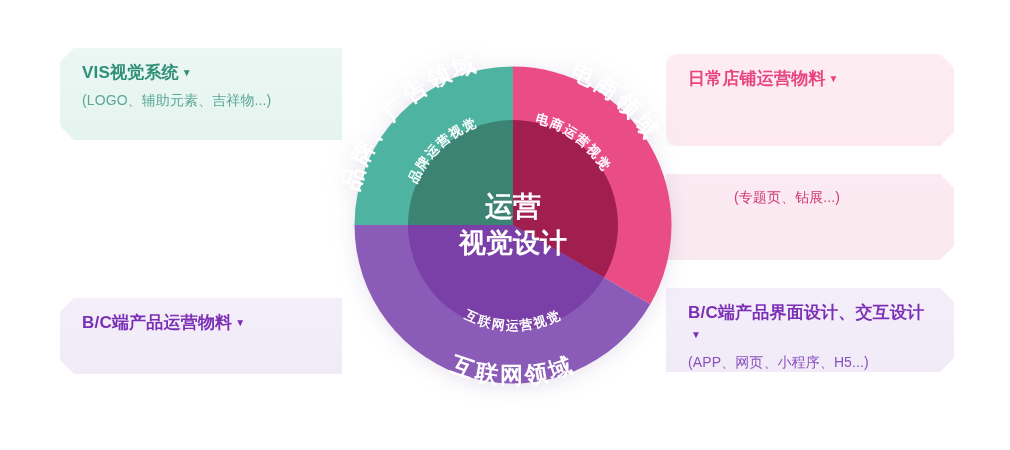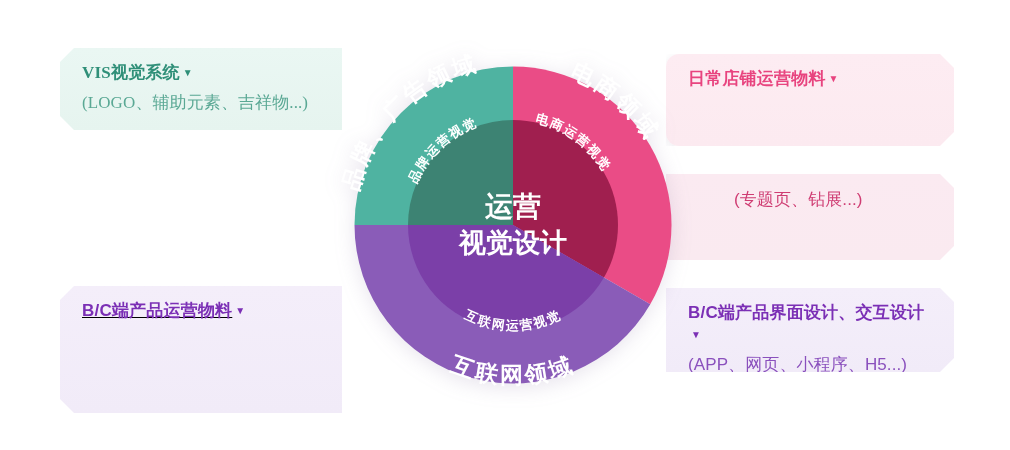--- a/index.html
+++ b/index.html
@@ -31,43 +31,43 @@
   }
   .card .title{
     font-size:17px;font-weight:bold;line-height:1.3;
     letter-spacing:.2px;margin:0 0 7px 0;
   }
   .card .title .caret{
     display:inline-block;font-size:10px;margin-left:3px;
     vertical-align:2px;font-weight:normal;
   }
   .card .sub{
-    font-size:17px;line-height:1.42;margin:0;letter-spacing:.1px;
+    font-size:14px;line-height:1.42;margin:0;letter-spacing:.1px;
   }
 
   
   .t-green{background:linear-gradient(180deg,#eaf7f3 0%,#e6f4ef 100%);}
   .t-green .title{color:#2f8f78;}
   .t-green .sub{color:#5aa894;}
   
   .t-purple{background:linear-gradient(180deg,#f4eefa 0%,#f1ebf8 100%);}
   .t-purple .title{color:#7b2fb5;}
   .t-purple .sub{color:#8a50bd;}
   
   .t-pink{background:linear-gradient(180deg,#fdecf2 0%,#fceaf0 100%);border-radius:13px;}
   .t-pink .title{color:#e8447f;}
   .t-pink .sub{color:#ee6e9b;}
   
   .t-crimson{background:linear-gradient(180deg,#fbeaf1 0%,#faeaf0 100%);}
   .t-crimson .title{color:#c2185b;}
   .t-crimson .sub{color:#cf3d73;margin-left:46px;}
 
-  #card-vis{top:48px;height:82px;font-family:Liberation Serif, serif;}
+  #card-vis{top:48px;height:92px;}
   #card-brand{top:168px;height:108px;}
-  #card-bc-left{top:286px;height:127px;text-decoration:underline;}
+  #card-bc-left{top:298px;height:76px;}
   #card-daily{top:54px;height:92px;}
   #card-ec{top:174px;height:86px;}
   #card-bc-right{top:288px;height:84px;}
 
   
   .donut{
     position:absolute;left:318px;top:30px;width:390px;height:390px;
     filter:drop-shadow(0 3px 10px rgba(120,100,150,.18));
   }
   .donut svg{display:block;}

